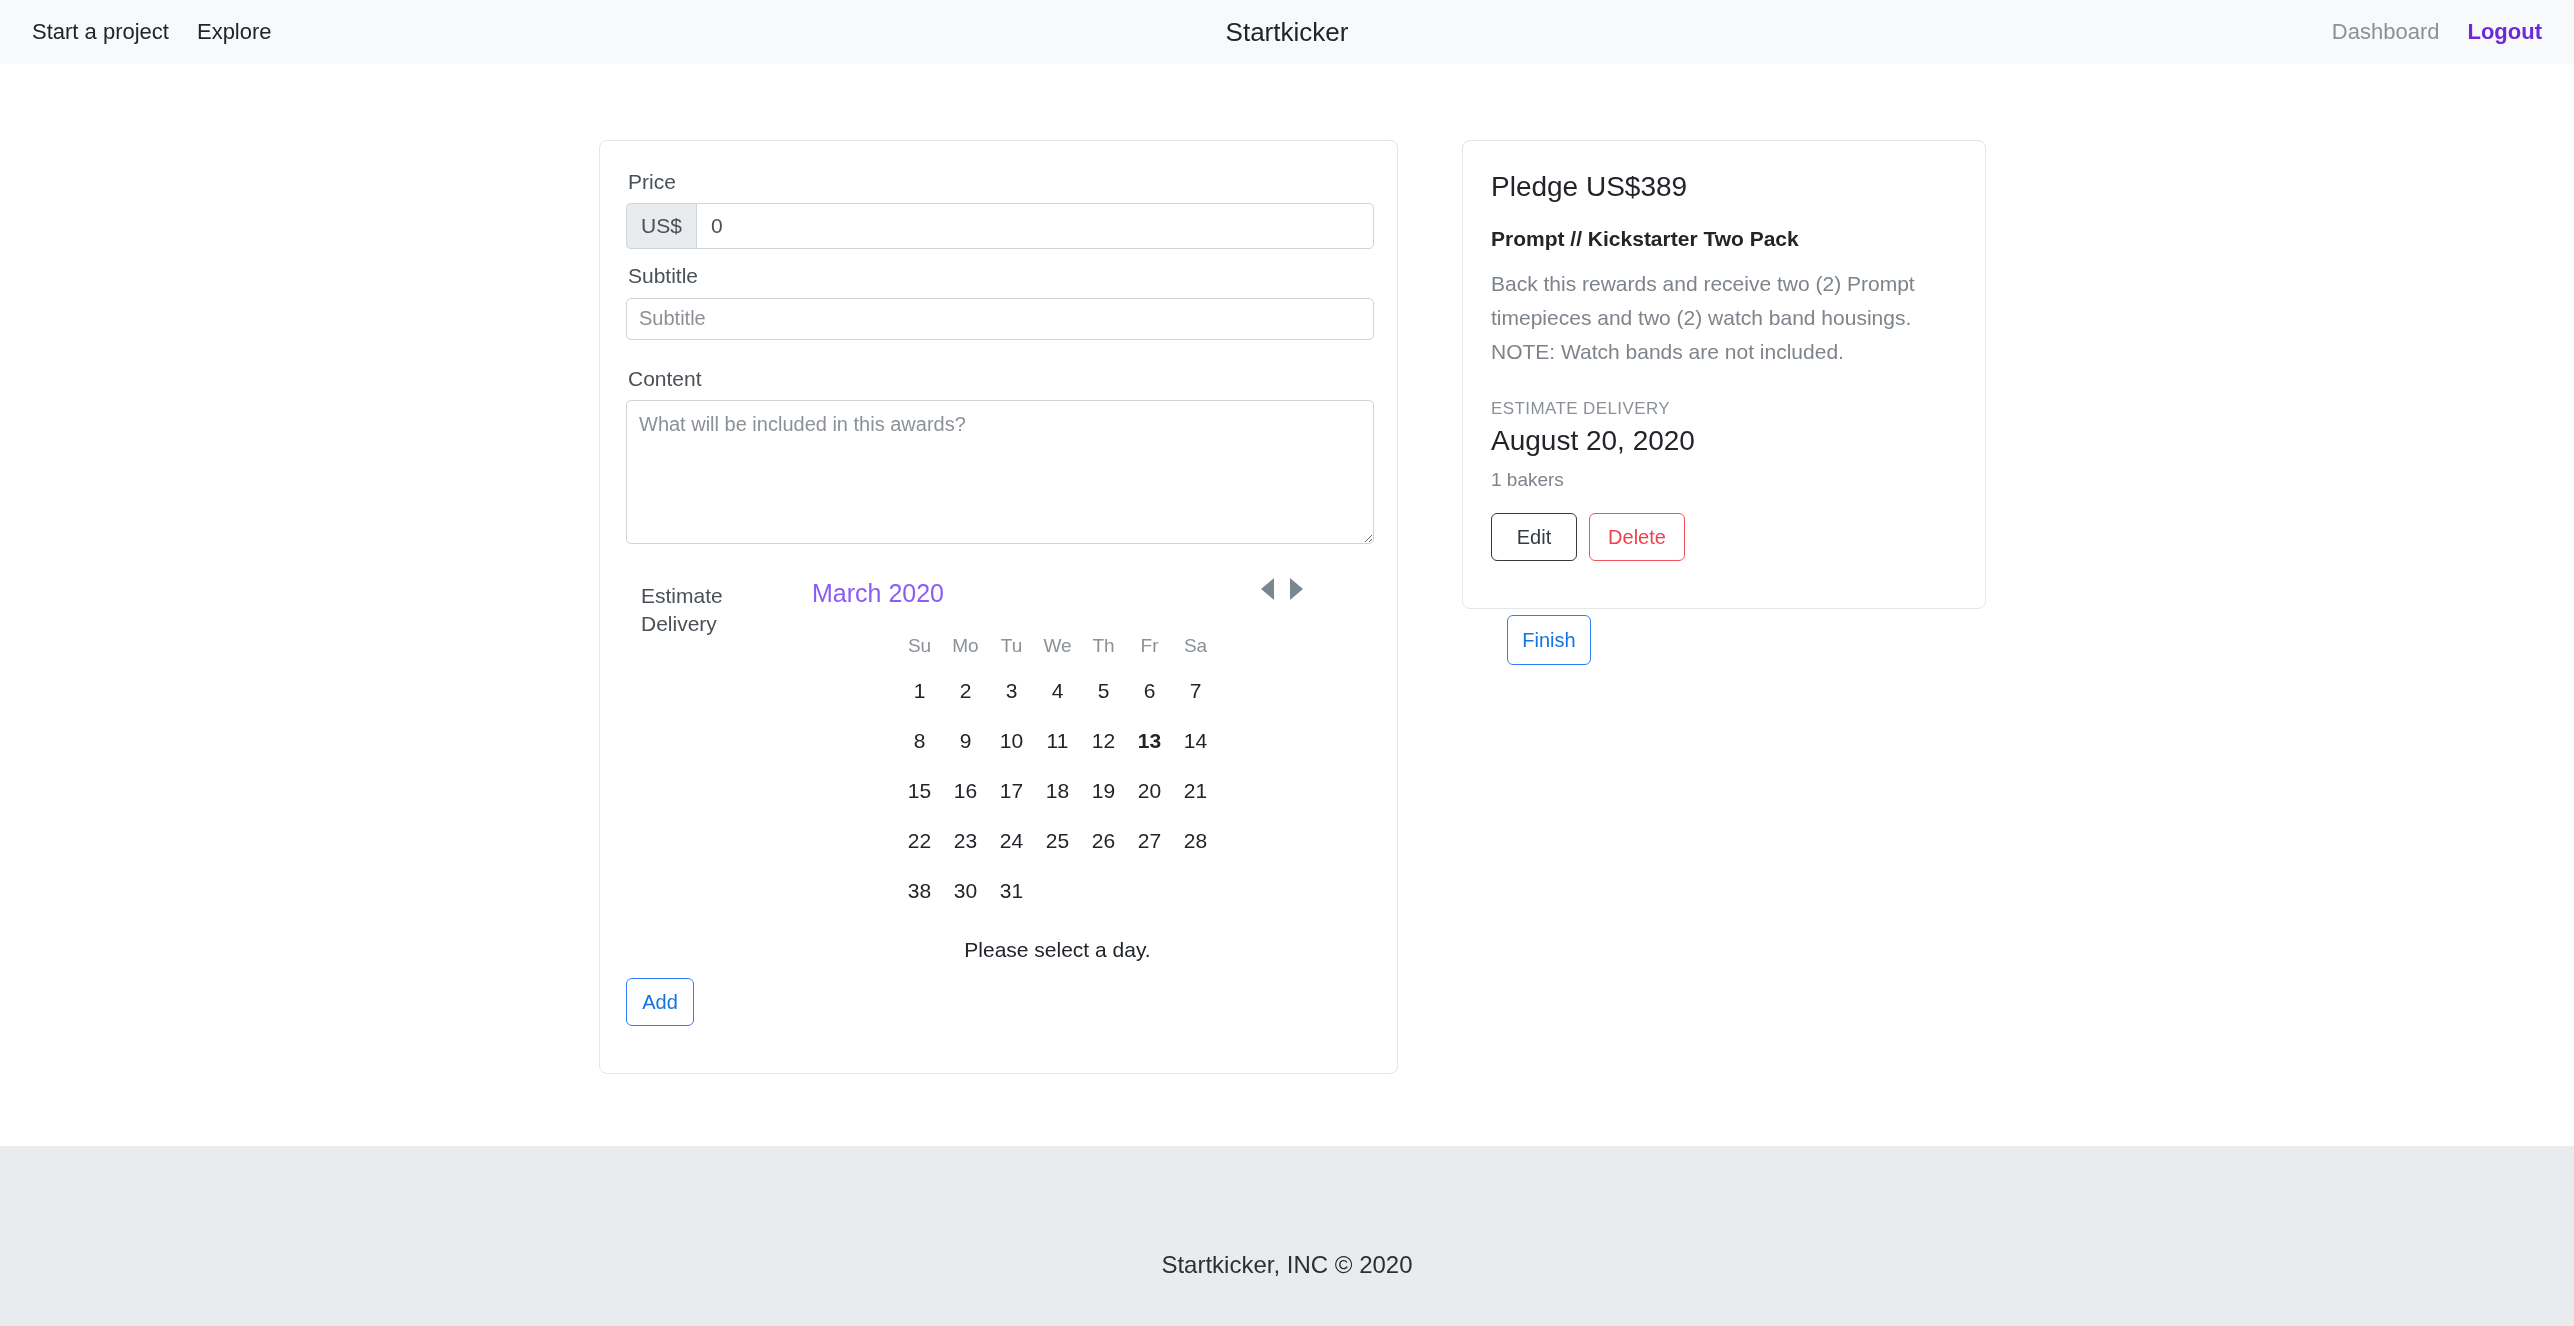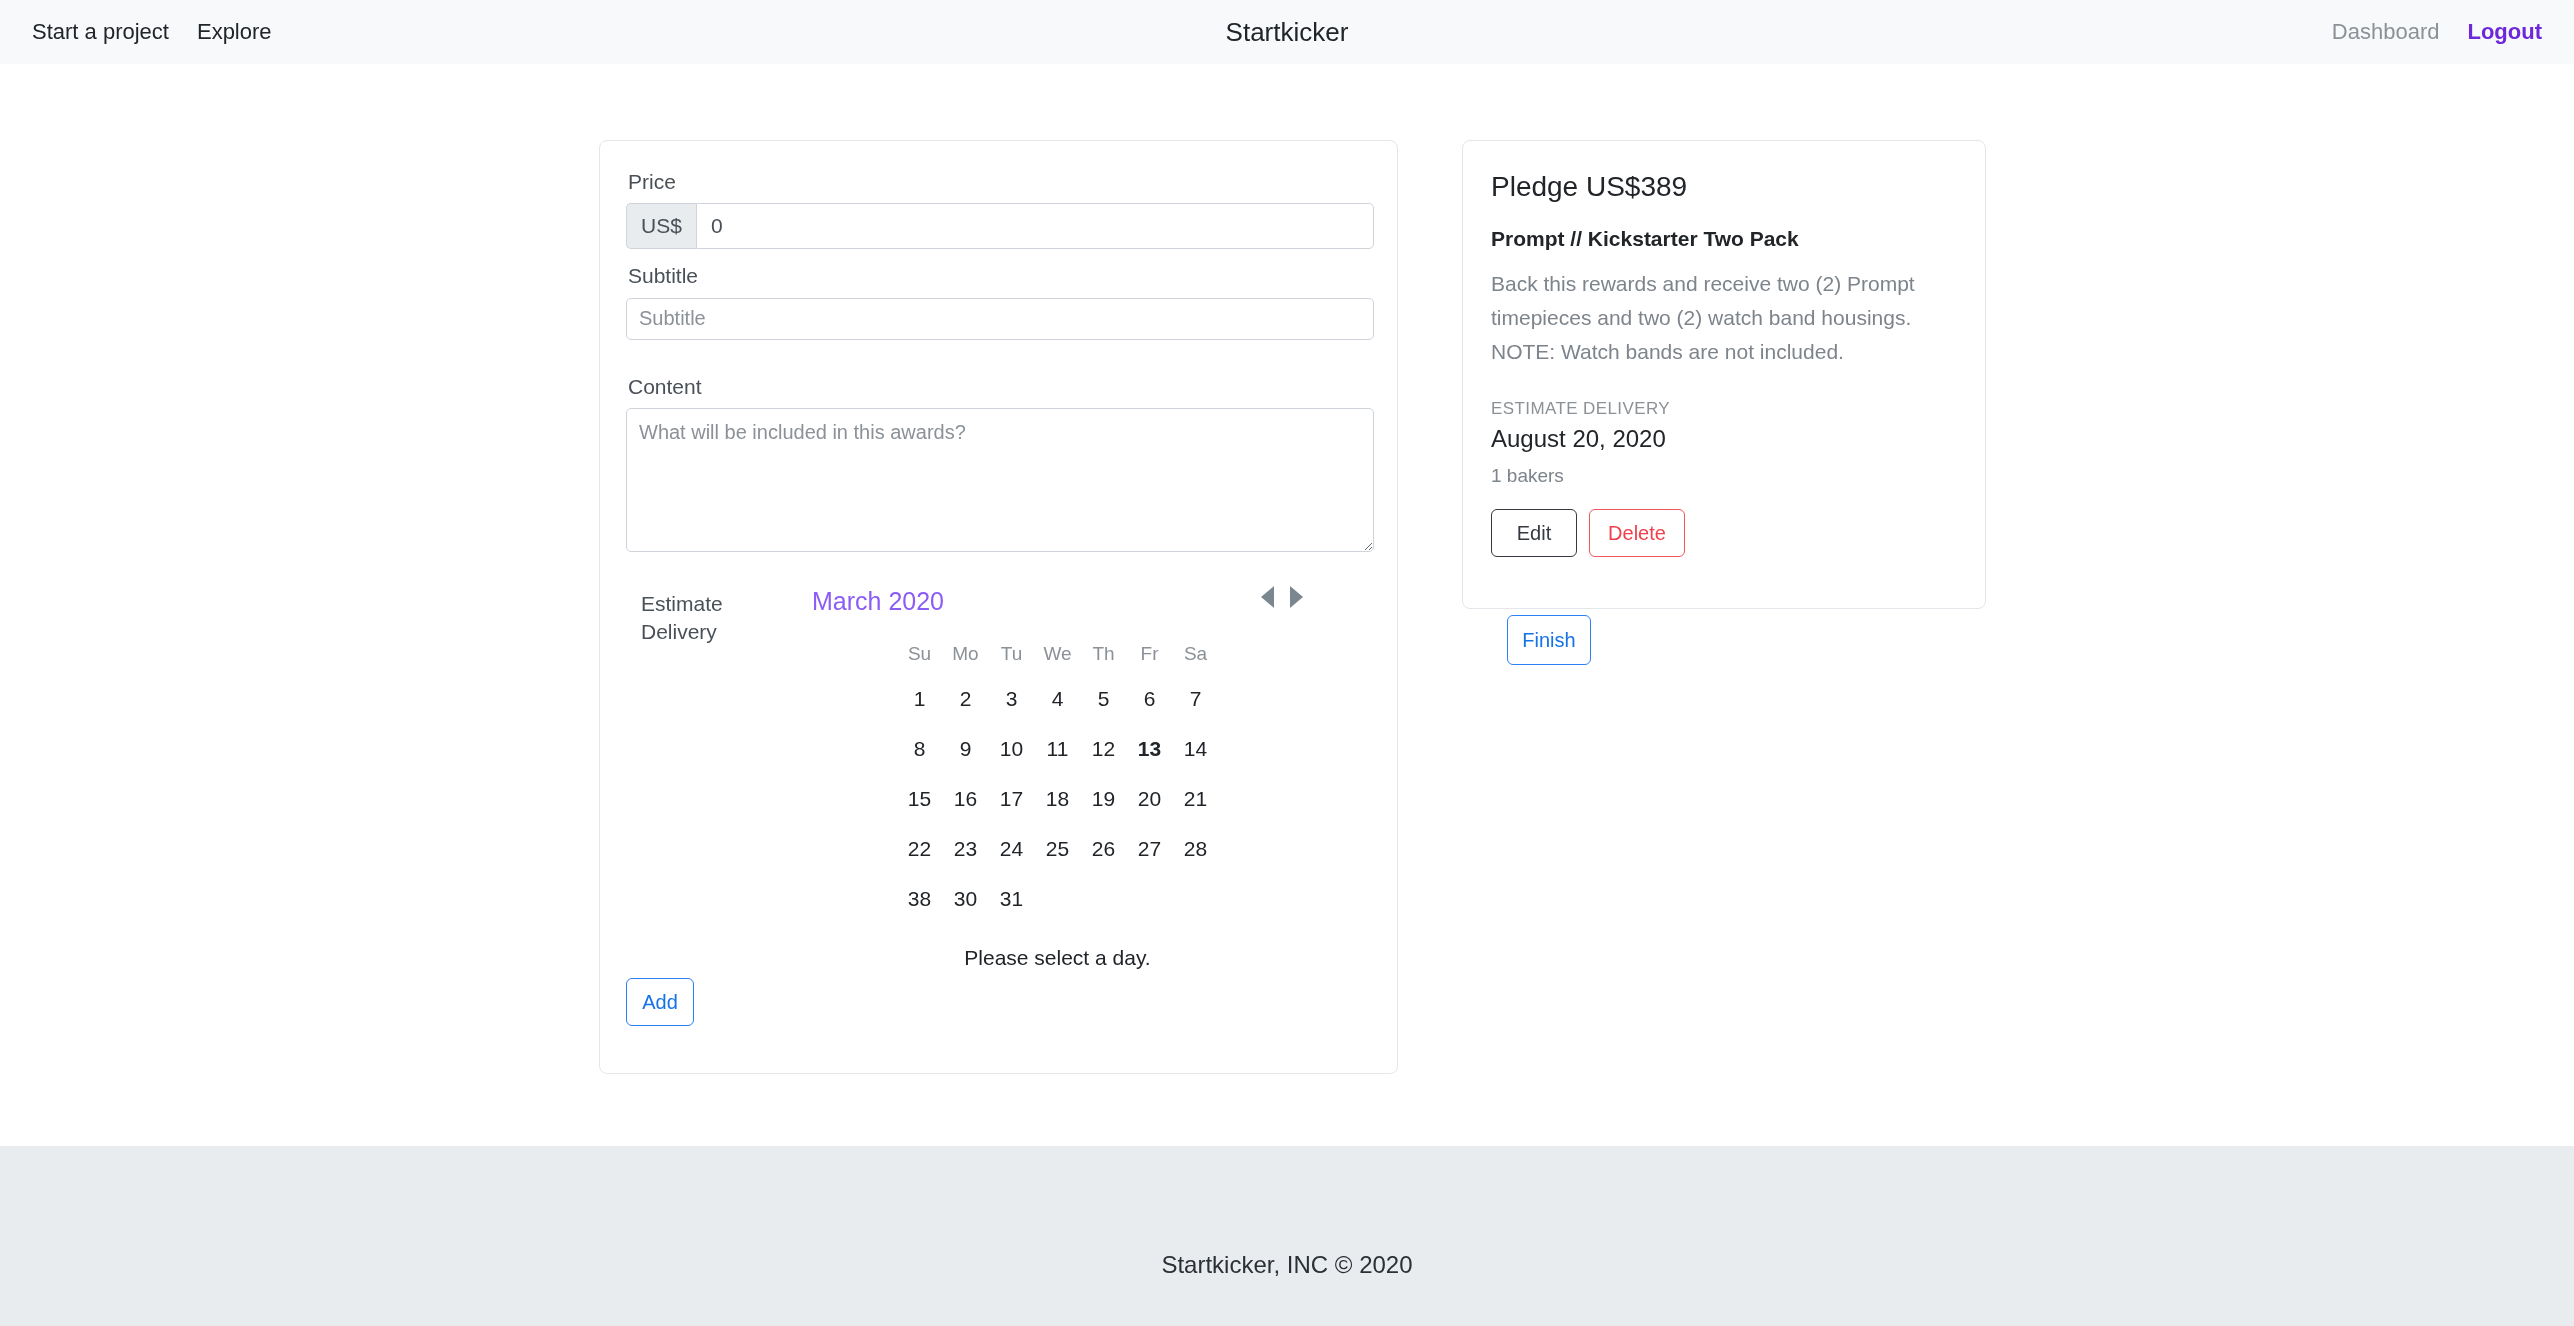--- a/index.html
+++ b/index.html
@@ -69,21 +69,21 @@
     padding: 0;
   }
   .form-inner { padding: 28px 26px 0 26px; }
 
   .field-label {
     font-size: 21px;
     color: #4a5057;
     margin: 0 0 8px 2px;
     line-height: 1.25;
   }
-  .label-content { margin-top: 34px; }
+  .label-content { margin-top: 26px; }
   .label-subtitle { margin-top: 14px; }
 
   .input-group {
     display: flex;
     width: 748px;
     height: 46px;
   }
   .input-prefix {
     width: 70px;
     background: #e9ecef;
@@ -271,21 +271,21 @@
     line-height: 1.62;
     margin: 0 0 30px 0;
   }
   .delivery-kicker {
     font-size: 17px;
     letter-spacing: 0.4px;
     color: #8b9197;
     margin: 0 0 6px 0;
   }
   .delivery-date {
-    font-size: 24px;
+    font-size: 28px;
     color: #212529;
     margin: 0 0 12px 0;
   }
   .backers-count {
     font-size: 19px;
     color: #7d848b;
     margin: 0 0 22px 0;
   }
   .reward-actions { display: flex; gap: 12px; }
   #edit-btn { width: 86px; height: 48px; }

